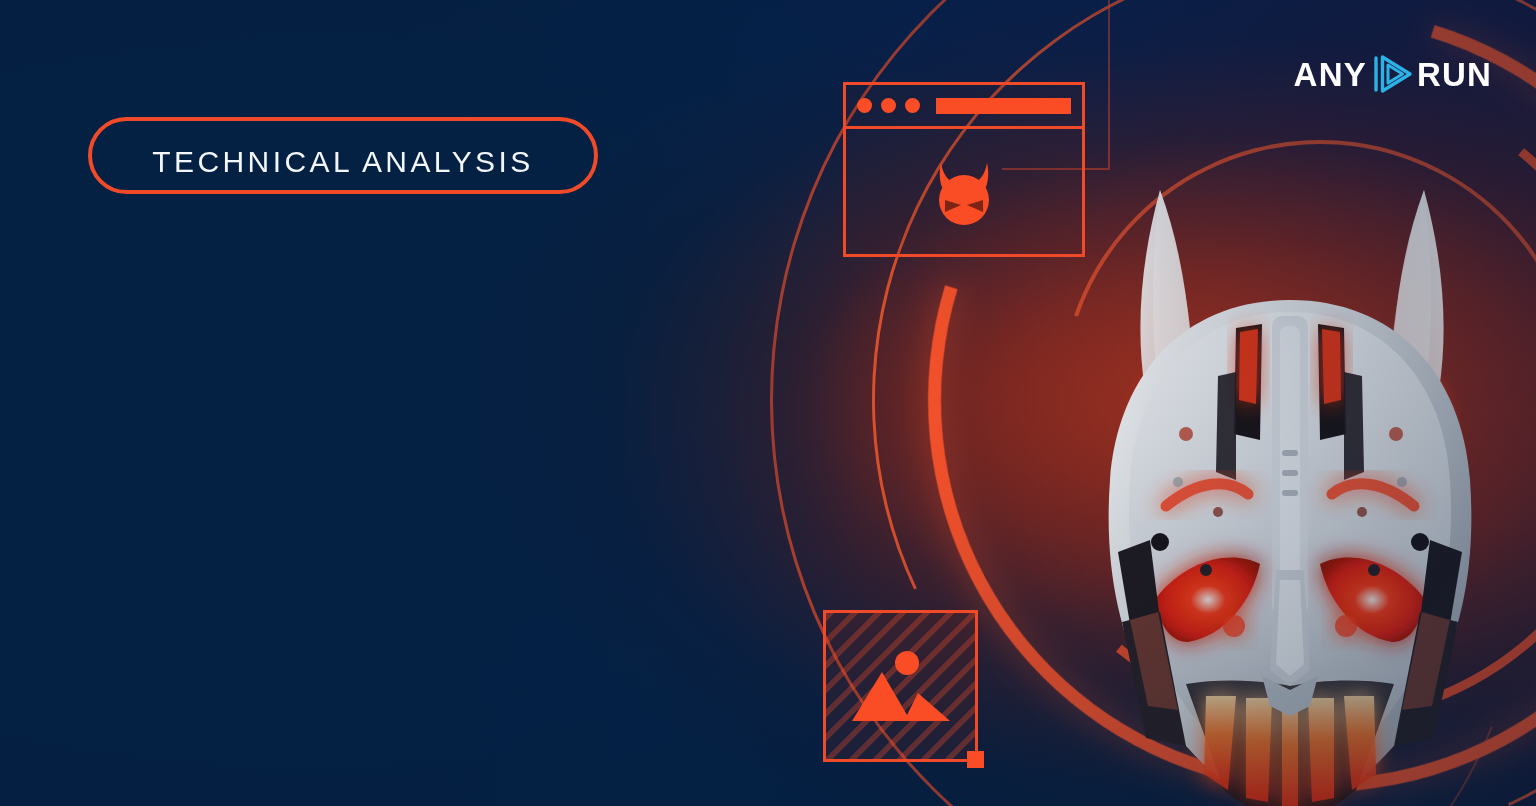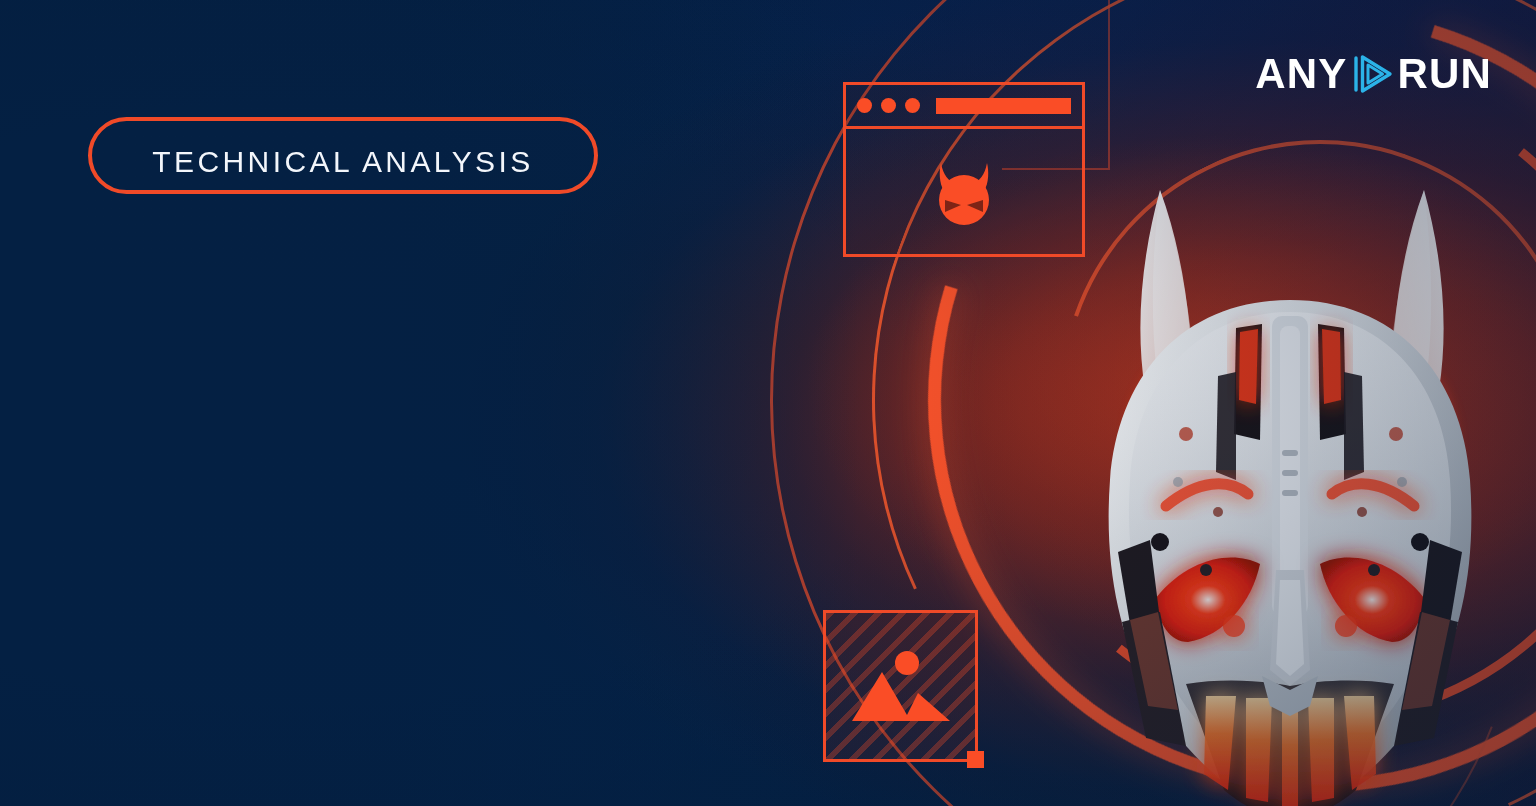--- a/index.html
+++ b/index.html
@@ -87,21 +87,21 @@
   }
   .mask-wrap svg{ width:100%; height:100%; display:block; }
 
   
   .logo{
     position:absolute; right:44px; top:52px;
     display:flex; align-items:center; gap:4px;
     height:44px;
   }
   .logo-word{
-    color:#ffffff; font-size:42px; font-weight:700;
+    color:#ffffff; font-size:33px; font-weight:700;
     letter-spacing:1.2px; line-height:1;
     font-family:"Liberation Sans", sans-serif;
   }
   .logo-mark{ width:42px; height:40px; display:block; }
 
   
   .badge{
     position:absolute; left:88px; top:117px;
     width:510px; height:77px;
     border:4px solid #f04a28;

